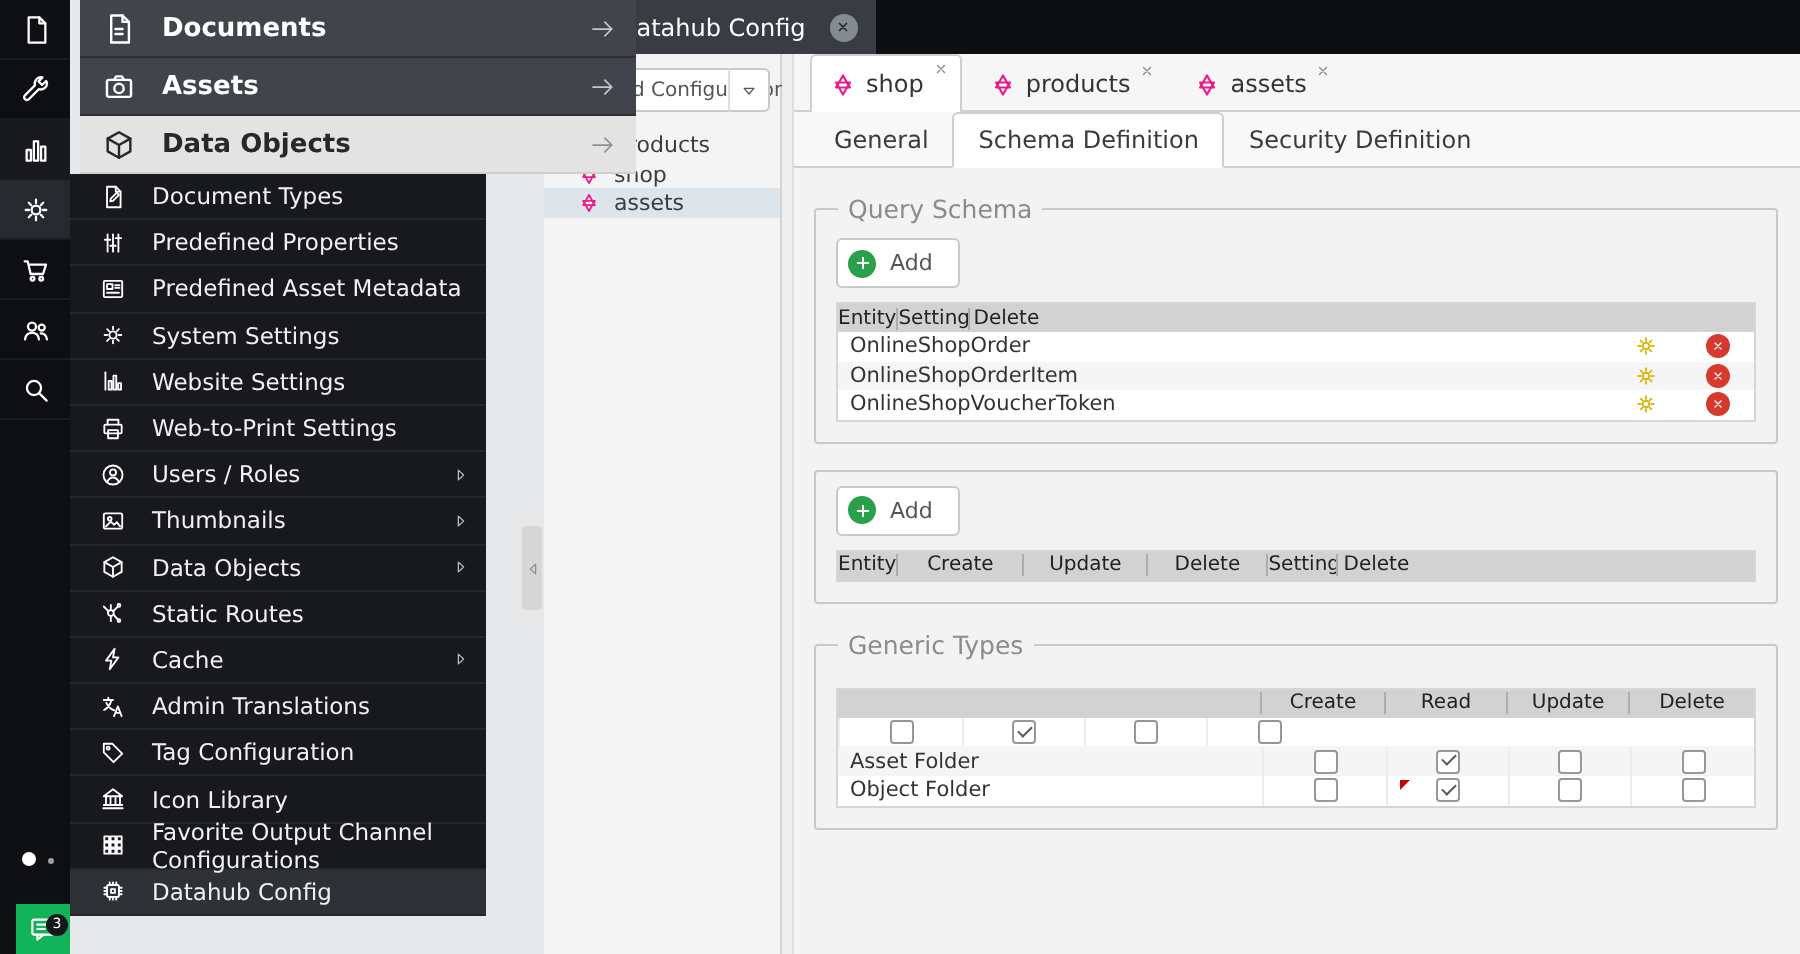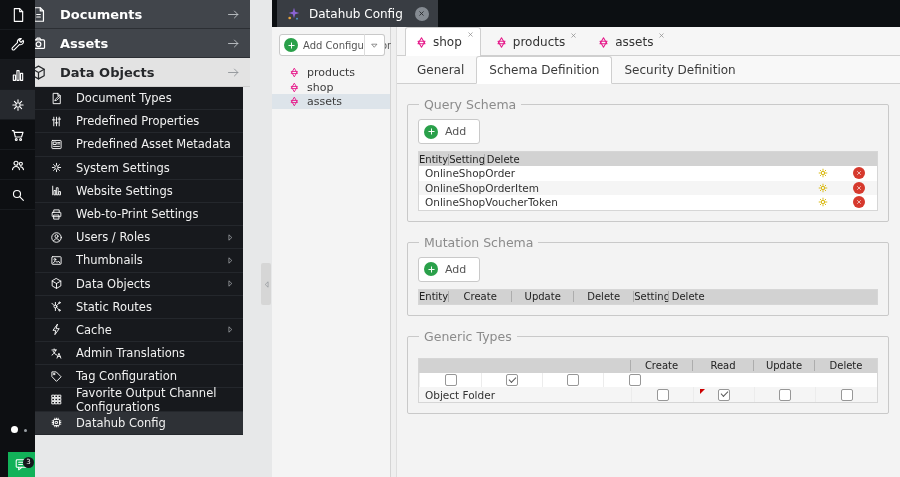--- a/index.html
+++ b/index.html
@@ -16,21 +16,21 @@
   .ib-dots{position:absolute;left:0;top:424px;width:35px;height:12px;}
   .dot1{position:absolute;left:11px;top:2px;width:7px;height:7px;border-radius:50%;background:#fff;}
   .dot2{position:absolute;left:24px;top:5px;width:3px;height:3px;border-radius:50%;background:#9aa0a6;}
   .chat-btn{position:absolute;left:8px;top:452px;width:27px;height:25px;background:#12b259;color:#fff;
             display:flex;align-items:center;justify-content:center;}
   .chat-btn svg{width:15px;height:15px;}
   .chat-badge{position:absolute;right:1px;top:5px;width:11px;height:11px;border-radius:50%;background:#15171c;
               color:#fff;font-size:7px;line-height:11px;text-align:center;}
 
   
-  .menu-headers{position:absolute;left:19px;top:0;width:231px;z-index:4;}
+  .menu-headers{position:absolute;left:40px;top:0;width:278px;z-index:4;}
   .mh{height:29px;display:flex;align-items:center;background:#41454b;color:#fff;font-size:13px;font-weight:bold;
       padding:0 9px 0 11px;border-bottom:1px solid #2c2f34;box-sizing:border-box;}
   .mh svg.lead{width:17px;height:17px;margin-right:13px;}
   .mh .arr{margin-left:auto;color:#c4c8cc;}
   .mh .arr svg{width:15px;height:15px;stroke-width:1.4;}
   .mh.active{background:#e3e3e3;color:#26282b;border-bottom:1px solid #cfcfcf;}
   .mh.active .arr{color:#8d9196;}
 
   .menu-items{position:absolute;left:35px;top:87px;width:208px;background:#17191d;z-index:4;}
   .mi{height:23.2px;display:flex;align-items:center;padding:0 8px 0 15px;border-bottom:1px solid #24272c;
@@ -460,20 +460,27 @@
       </div>
       <div class="mi">
         <svg class="ic lead">
           <use href="#i-tag"></use>
         </svg>
         <span>Tag Configuration</span>
 
       </div>
       <div class="mi">
         <svg class="ic lead">
+          <use href="#i-bank"></use>
+        </svg>
+        <span>Icon Library</span>
+
+      </div>
+      <div class="mi">
+        <svg class="ic lead">
           <use href="#i-grid"></use>
         </svg>
         <span>Favorite Output Channel Configurations</span>
 
       </div>
       <div class="mi active">
         <svg class="ic lead">
           <use href="#i-chip"></use>
         </svg>
         <span>Datahub Config</span>
@@ -660,21 +667,20 @@
                           <use href="#i-close"></use>
                         </svg>
                       </span>
                     </div>
                   </div>
                 </div>
             </div>
           </fieldset>
 
           <fieldset class="fs">
-            <legend>Mutation Schema</legend>
             <div class="add-sm">
               <span class="plus-circle">
                   <svg class="ic">
                     <use href="#i-plus"></use>
                   </svg>
                 </span>
               <span>Add</span>
             </div>
             <div class="tbl m">
               <div class="thead">
@@ -711,20 +717,35 @@
                       <span class="cb"></span>
                     </div>
                     <div class="td c3">
                       <span class="cb"></span>
                     </div>
                     <div class="td c4">
                       <span class="cb"></span>
                     </div>
                   </div>
                   <div class="tr">
+                    <div class="td lft">Asset Folder</div>
+                    <div class="td c1">
+                      <span class="cb"></span>
+                    </div>
+                    <div class="td c2 checked">
+                      <span class="cb"></span>
+                    </div>
+                    <div class="td c3">
+                      <span class="cb"></span>
+                    </div>
+                    <div class="td c4">
+                      <span class="cb"></span>
+                    </div>
+                  </div>
+                  <div class="tr">
                     <div class="td lft">Object Folder</div>
                     <div class="td c1">
                       <span class="cb"></span>
                     </div>
                     <div class="td c2 checked dirty">
                       <span class="cb"></span>
                     </div>
                     <div class="td c3">
                       <span class="cb"></span>
                     </div>

